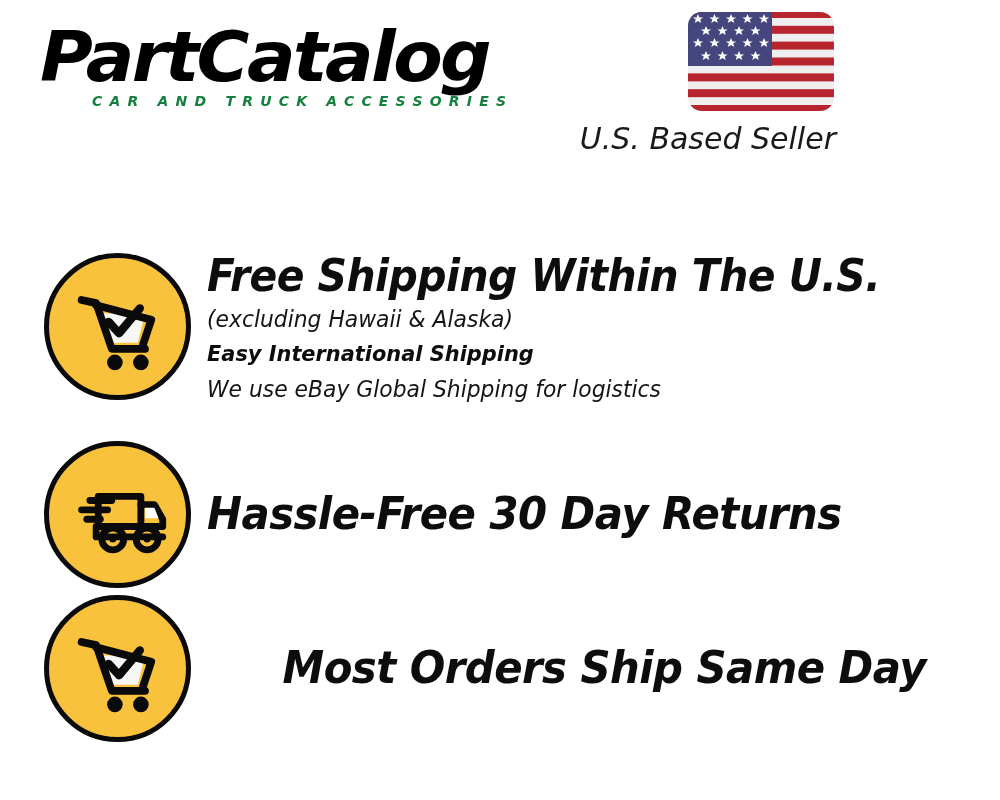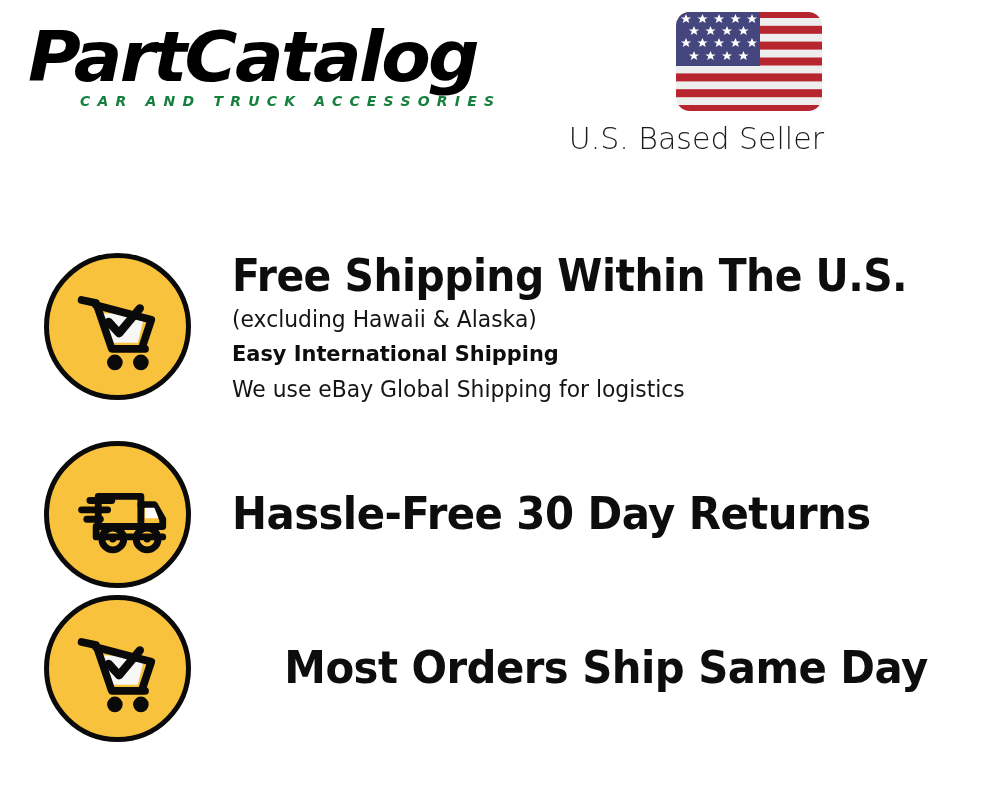--- a/index.html
+++ b/index.html
@@ -13,21 +13,21 @@
     font-family: "Liberation Sans", sans-serif;
     color: #111111;
     overflow: hidden;
     position: relative;
   }
 
   
   .header {
     position: absolute;
     top: 0;
-    left: 4px;
+    left: 16px;
     width: 832px;
     height: 175px;
   }
 
   .brand-logo {
     position: absolute;
     left: 24px;
     top: 22px;
     width: 470px;
     height: 95px;
@@ -58,20 +58,21 @@
     transform: scaleY(0.95);
     transform-origin: left top;
   }
 
   .seller-badge {
     position: absolute;
     right: 12px;
     top: 10px;
     width: 270px;
     text-align: right;
+    font-style: italic;
   }
   .flag-wrap {
     display: inline-block;
     width: 150px;
     height: 103px;
   }
   .seller-label {
     display: block;
     margin-top: 4px;
     font-family: "DejaVu Sans", sans-serif;
@@ -110,22 +111,23 @@
     border-radius: 50%;
     background: #F9C23C;
     border: 5px solid #0a0a0a;
     box-sizing: border-box;
     display: flex;
     align-items: center;
     justify-content: center;
   }
   .feature-text {
     flex: 1 1 auto;
-    margin-left: 41px;
+    margin-left: 16px;
     padding-right: 20px;
+    font-style: italic;
   }
 
   .headline {
     font-family: "DejaVu Sans", sans-serif;
     font-weight: bold;
     font-size: 44px;
     line-height: 52px;
     letter-spacing: -0.6px;
     color: #0d0d0d;
     white-space: nowrap;

